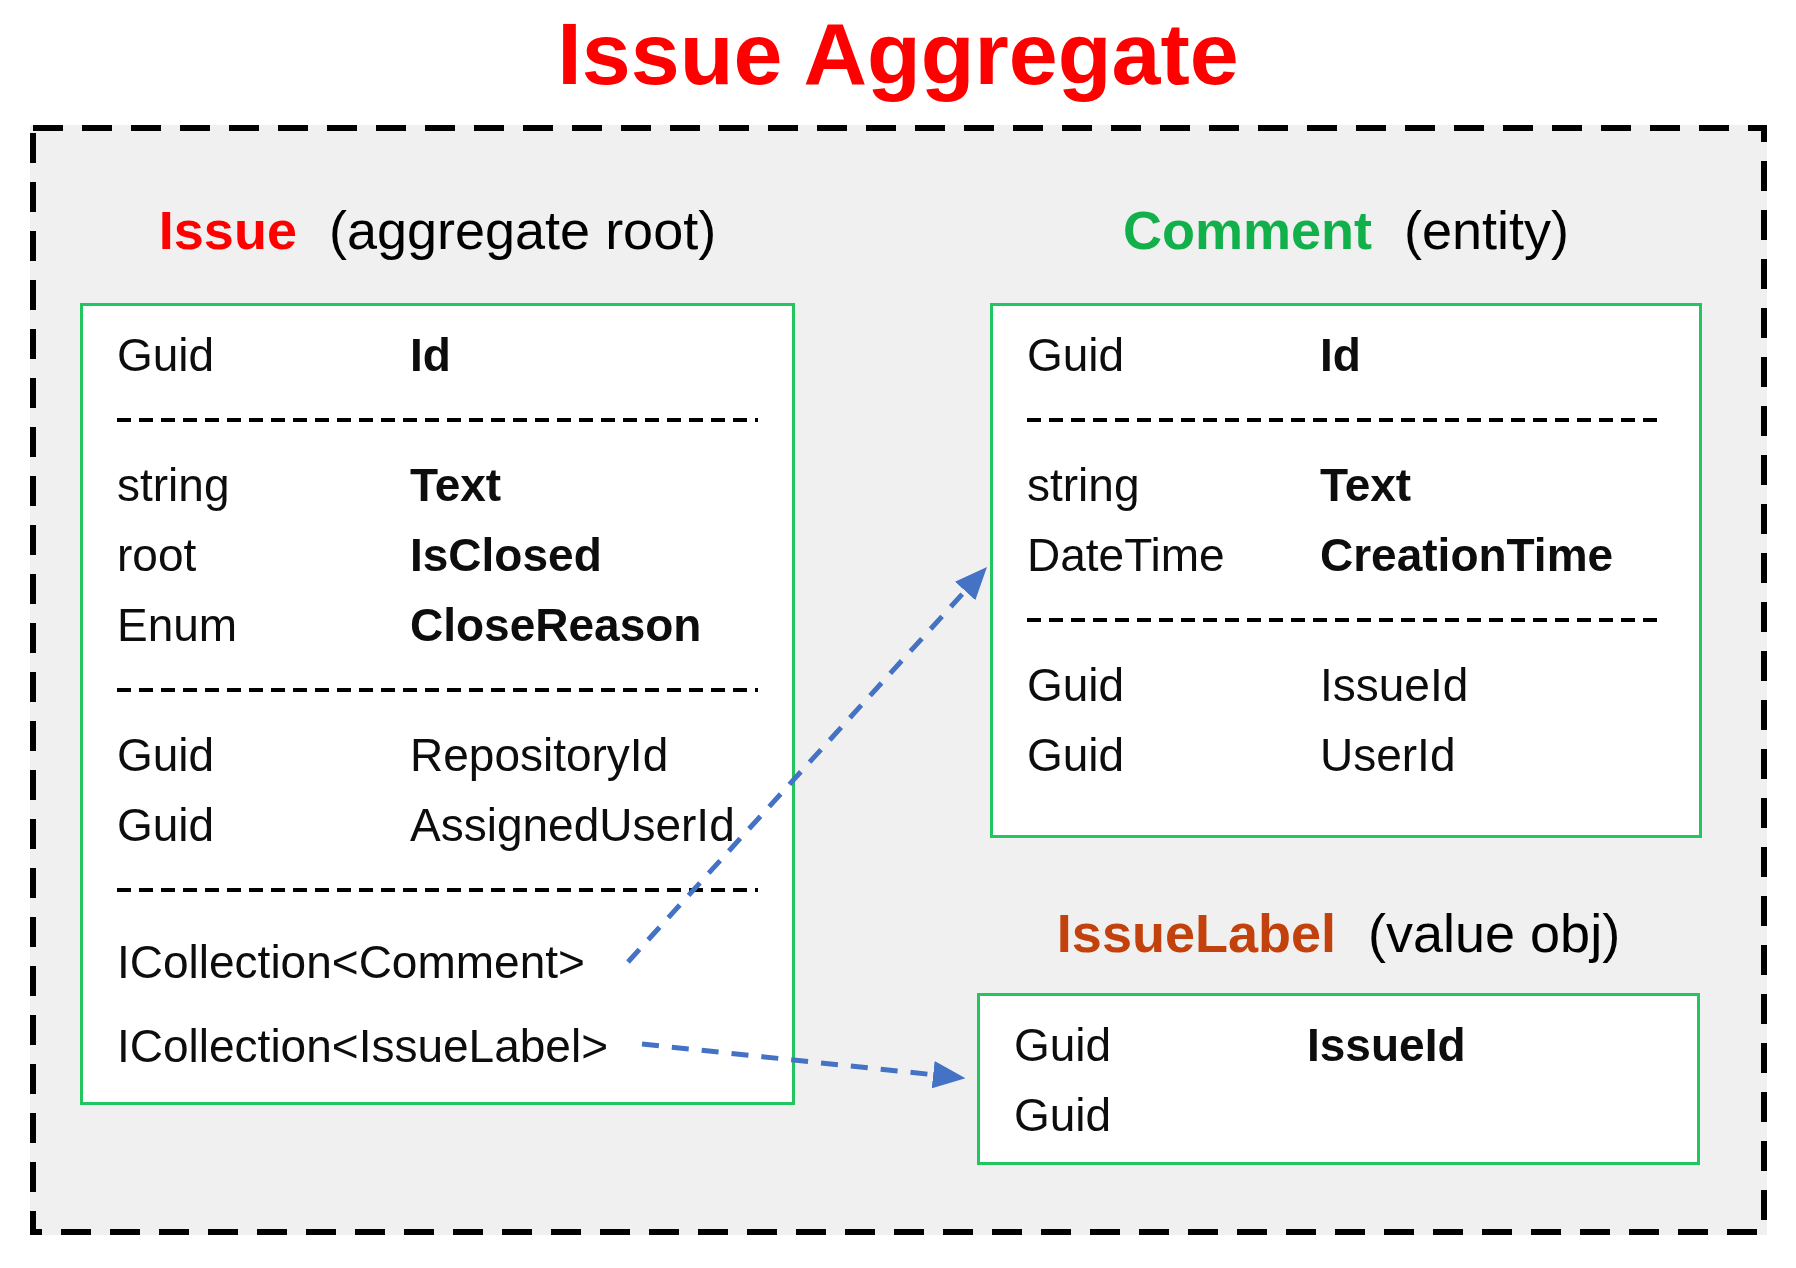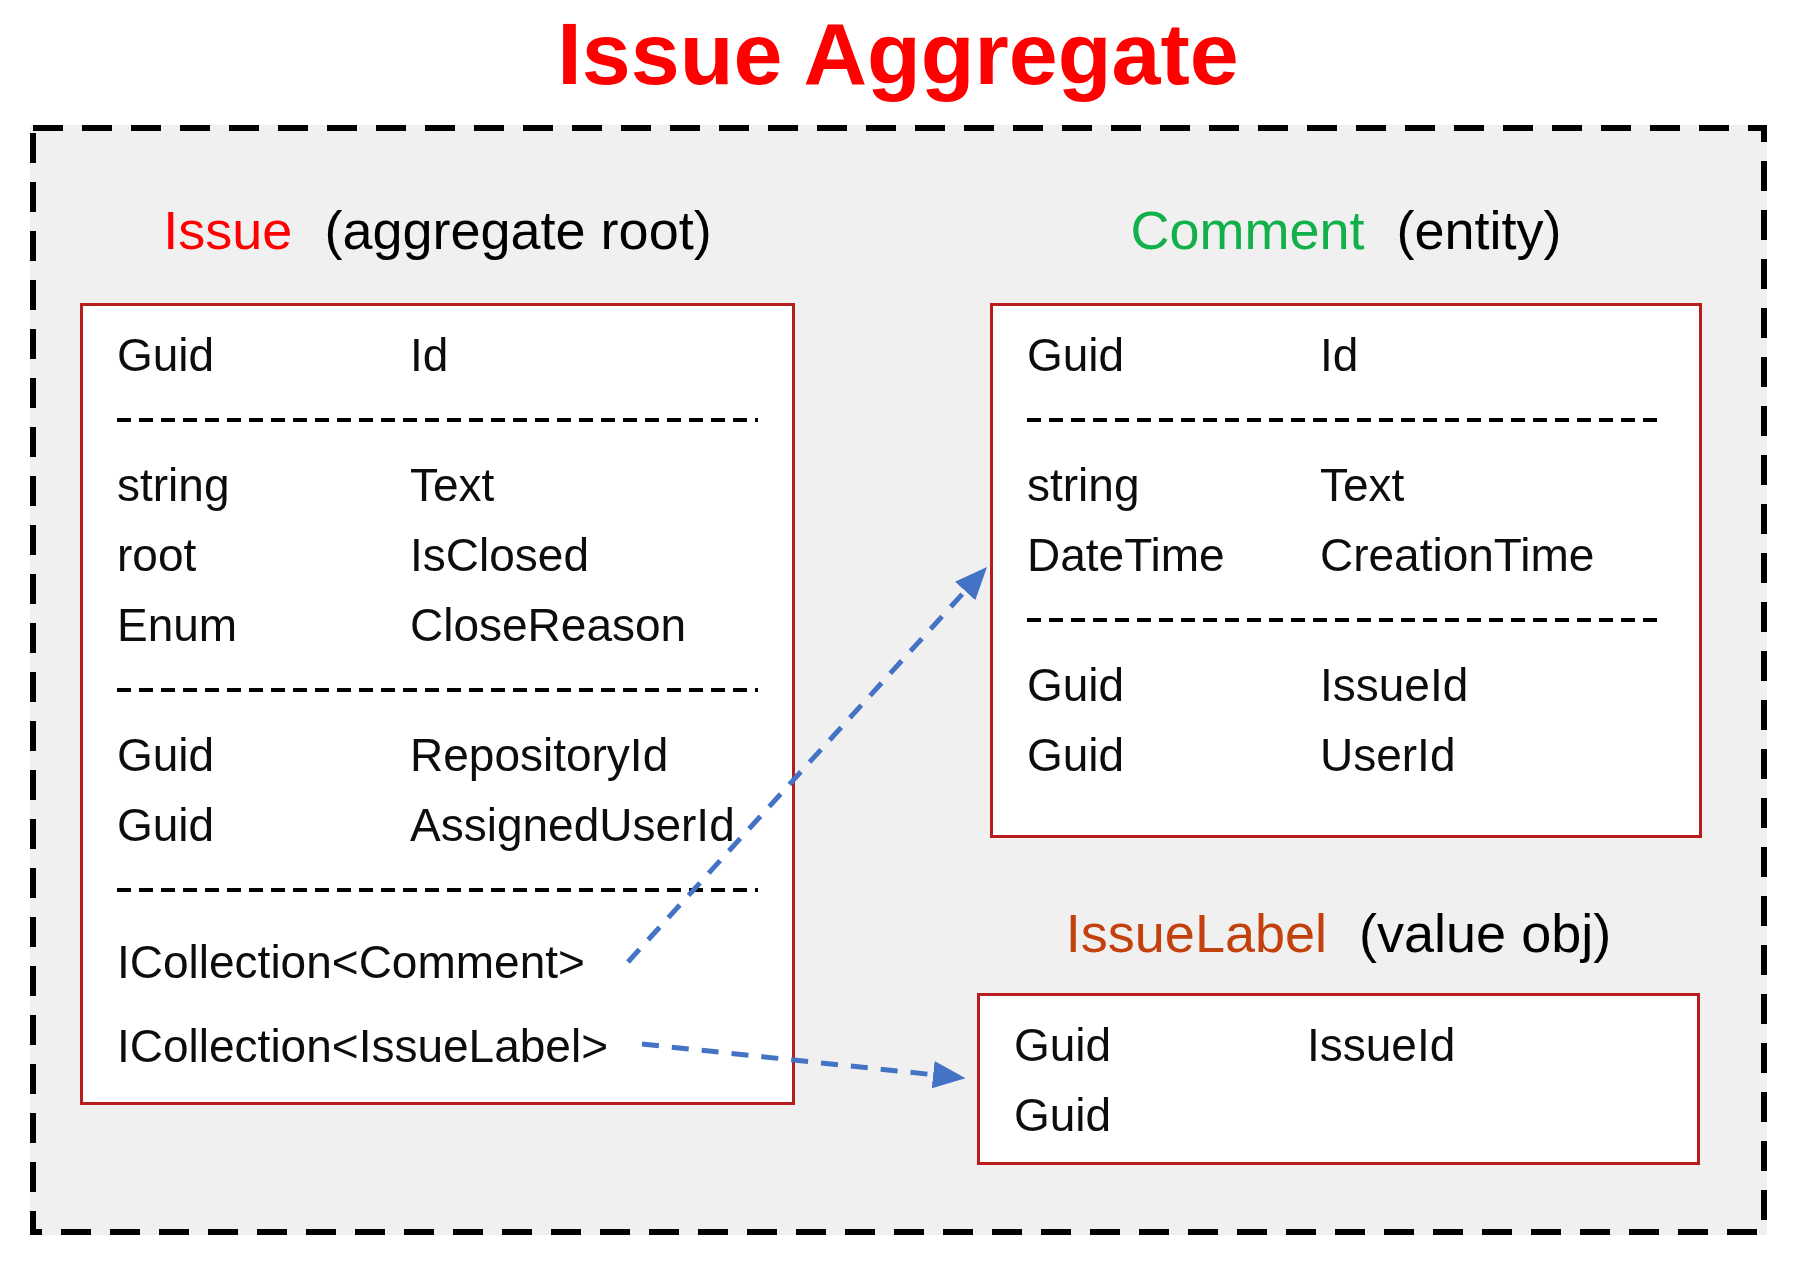--- a/index.html
+++ b/index.html
@@ -12,41 +12,41 @@
     font-size:88px; line-height:120px; font-weight:700; color:#ff0000; white-space:nowrap;
   }
   .boundary {
     position:absolute; left:30px; top:125px; width:1737px; height:1110px;
     background:#f0f0f0;
   }
   .entity-header {
     position:absolute; text-align:center; font-size:54px; line-height:80px;
     white-space:nowrap; color:#000;
   }
-  .entity-header .ename { font-weight:400; }
+  .entity-header .ename { font-weight:700; }
   .ename.red   { color:#ff0000; }
   .ename.green { color:#12b04a; }
   .ename.blue  { color:#c2410c; }
   .entity-header .ekind { font-weight:400; margin-left:17px; color:#000; }
   #issue-header      { left:80px;  top:190px; width:715px; }
   #comment-header    { left:990px; top:190px; width:712px; }
   #issuelabel-header { left:977px; top:893px; width:723px; }
 
   .ebox {
     position:absolute; box-sizing:border-box; background:#ffffff;
-    border:3px solid #b91c1c; padding:14px 34px; font-size:46px;
+    border:3px solid #22c55e; padding:14px 34px; font-size:46px;
   }
   #issue-box      { left:80px;  top:303px; width:715px; height:802px; }
   #comment-box    { left:990px; top:303px; width:712px; height:535px; }
   #issuelabel-box { left:977px; top:993px; width:723px; height:172px; }
 
   .row { display:flex; line-height:70px; white-space:nowrap; }
   .row.full { line-height:84px; }
   .ftype { flex:0 0 293px; }
-  .fname.b { font-weight:400; }
+  .fname.b { font-weight:700; }
   .sep {
     height:4px; margin:28px 0;
     background-image:repeating-linear-gradient(90deg,#000 0 14px,transparent 14px 22px);
   }
   svg.overlay { position:absolute; left:0; top:0; width:1796px; height:1268px; pointer-events:none; }
 </style>
 </head>
 <body>
 
 <div class="stage">

